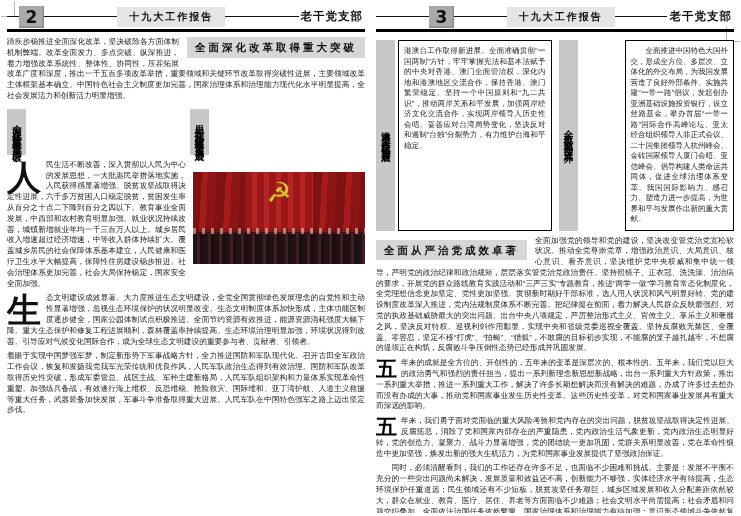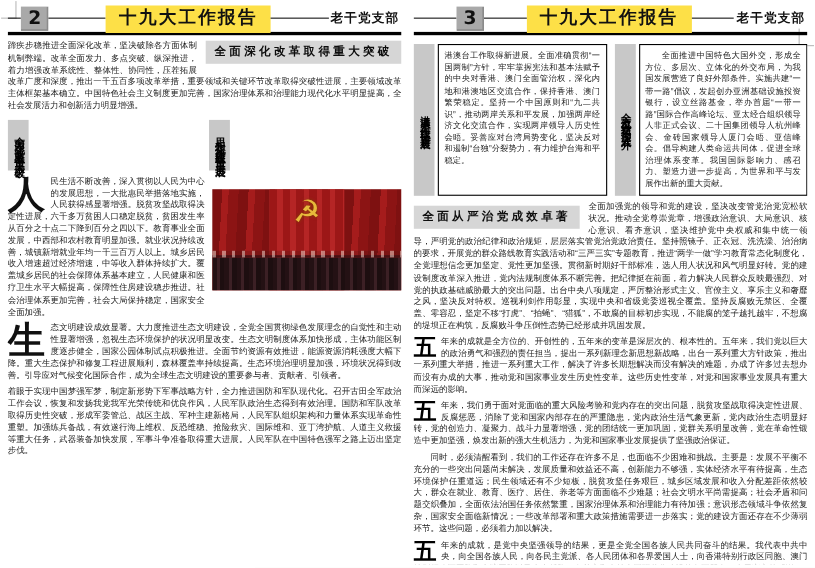--- a/index.html
+++ b/index.html
@@ -9,33 +9,33 @@
   .cmark-tl{left:1px;top:1px;border-right:1px solid #b9b9b9;border-bottom:1px solid #b9b9b9;}
   .cmark-tr{right:1px;top:26px;border-left:1px solid #b9b9b9;border-bottom:1px solid #b9b9b9;}
   .page{position:absolute;top:5px;width:358px;height:508px;overflow:hidden;}
   .page-2{left:7px;}
   .page-3{left:376px;}
   .masthead{display:flex;align-items:center;height:23px;}
   .mline{border-top:1.4px solid #141414;height:0;}
   .mline.short{width:12px;}
   .mline.grow{flex:1;}
   .pagenum{background:#a9a9a9;color:#101010;font-weight:bold;font-size:17px;width:25px;height:22px;display:flex;align-items:center;justify-content:center;font-family:"DejaVu Sans",sans-serif;box-shadow:inset -1.5px -1.5px 0 #8b8b8b;}
-  .mast-title{background:#fde047;color:#111;font-weight:bold;font-size:16px;letter-spacing:2px;padding:3px 12px;white-space:nowrap;}
+  .mast-title{background:#e5e5e5;color:#111;font-weight:bold;font-size:10px;letter-spacing:2px;padding:3px 12px;white-space:nowrap;}
   .mast-unit{font-weight:bold;font-size:11.5px;letter-spacing:1px;color:#111;white-space:nowrap;padding:0 2px;}
   .mast-rule{border-top:3px solid #000;margin-top:1px;}
   .pbody{padding-top:5px;font-size:7.7px;line-height:10.8px;color:#1b1b1b;text-align:justify;}
   .para{margin:0 0 4px 0;}
   .banner{background:#d6d6d6;color:#0d0d0d;font-weight:bold;font-size:10.5px;letter-spacing:3px;padding:5px 8px;white-space:nowrap;}
   .banner.f-right{float:right;margin:0 0 3px 8px;}
   .banner.f-left{float:left;margin:4px 8px 2px 0;}
   .boxrow{display:flex;gap:7px;margin:3px 0 5px 0;border-radius:16px;}
   .boxgroup{display:flex;flex:1;gap:3px;align-items:stretch;}
   .vside{writing-mode:vertical-rl;text-orientation:upright;background:#c8c8c8;color:#000;font-weight:bold;font-size:9.5px;letter-spacing:2.5px;padding:8px 2px;display:flex;align-items:center;justify-content:center;flex:0 0 15px;}
   .tbox{border:1.5px solid #000;background:#fff;padding:5px 5px;flex:1;font-size:7.5px;line-height:10.5px;text-align:justify;}
-  .tbox.indent{text-indent:2em;}
+  .tbox.indent{text-indent:2em;margin-left:44px;}
   .dc-big{float:left;font-family:"DejaVu Serif",serif;font-weight:bold;font-size:34px;line-height:30px;margin:2px 5px 0 0;color:#101010;}
   .dc-wu{float:left;font-weight:bold;font-size:21px;line-height:20px;margin:1px 4px 0 0;color:#000;}
   .indent2{text-indent:2em;}
   .clear{clear:both;}
   
   .photo{float:right;position:relative;width:172px;height:92px;margin:12px 0 4px 7px;overflow:hidden;
     background:repeating-linear-gradient(93deg,#7e1111 0 9px,#a51c1c 9px 15px,#8c1414 15px 24px);}
   .photo-center{position:absolute;left:30%;top:0;width:40%;height:100%;
     background:repeating-linear-gradient(90deg,#9c1717 0 7px,#b52525 7px 12px);}
   .photo-emblem{position:absolute;left:50%;top:6px;transform:translateX(-50%);color:#e7b93b;font-size:28px;line-height:30px;font-family:"DejaVu Sans",sans-serif;text-shadow:0 0 3px #7a4a00;}

